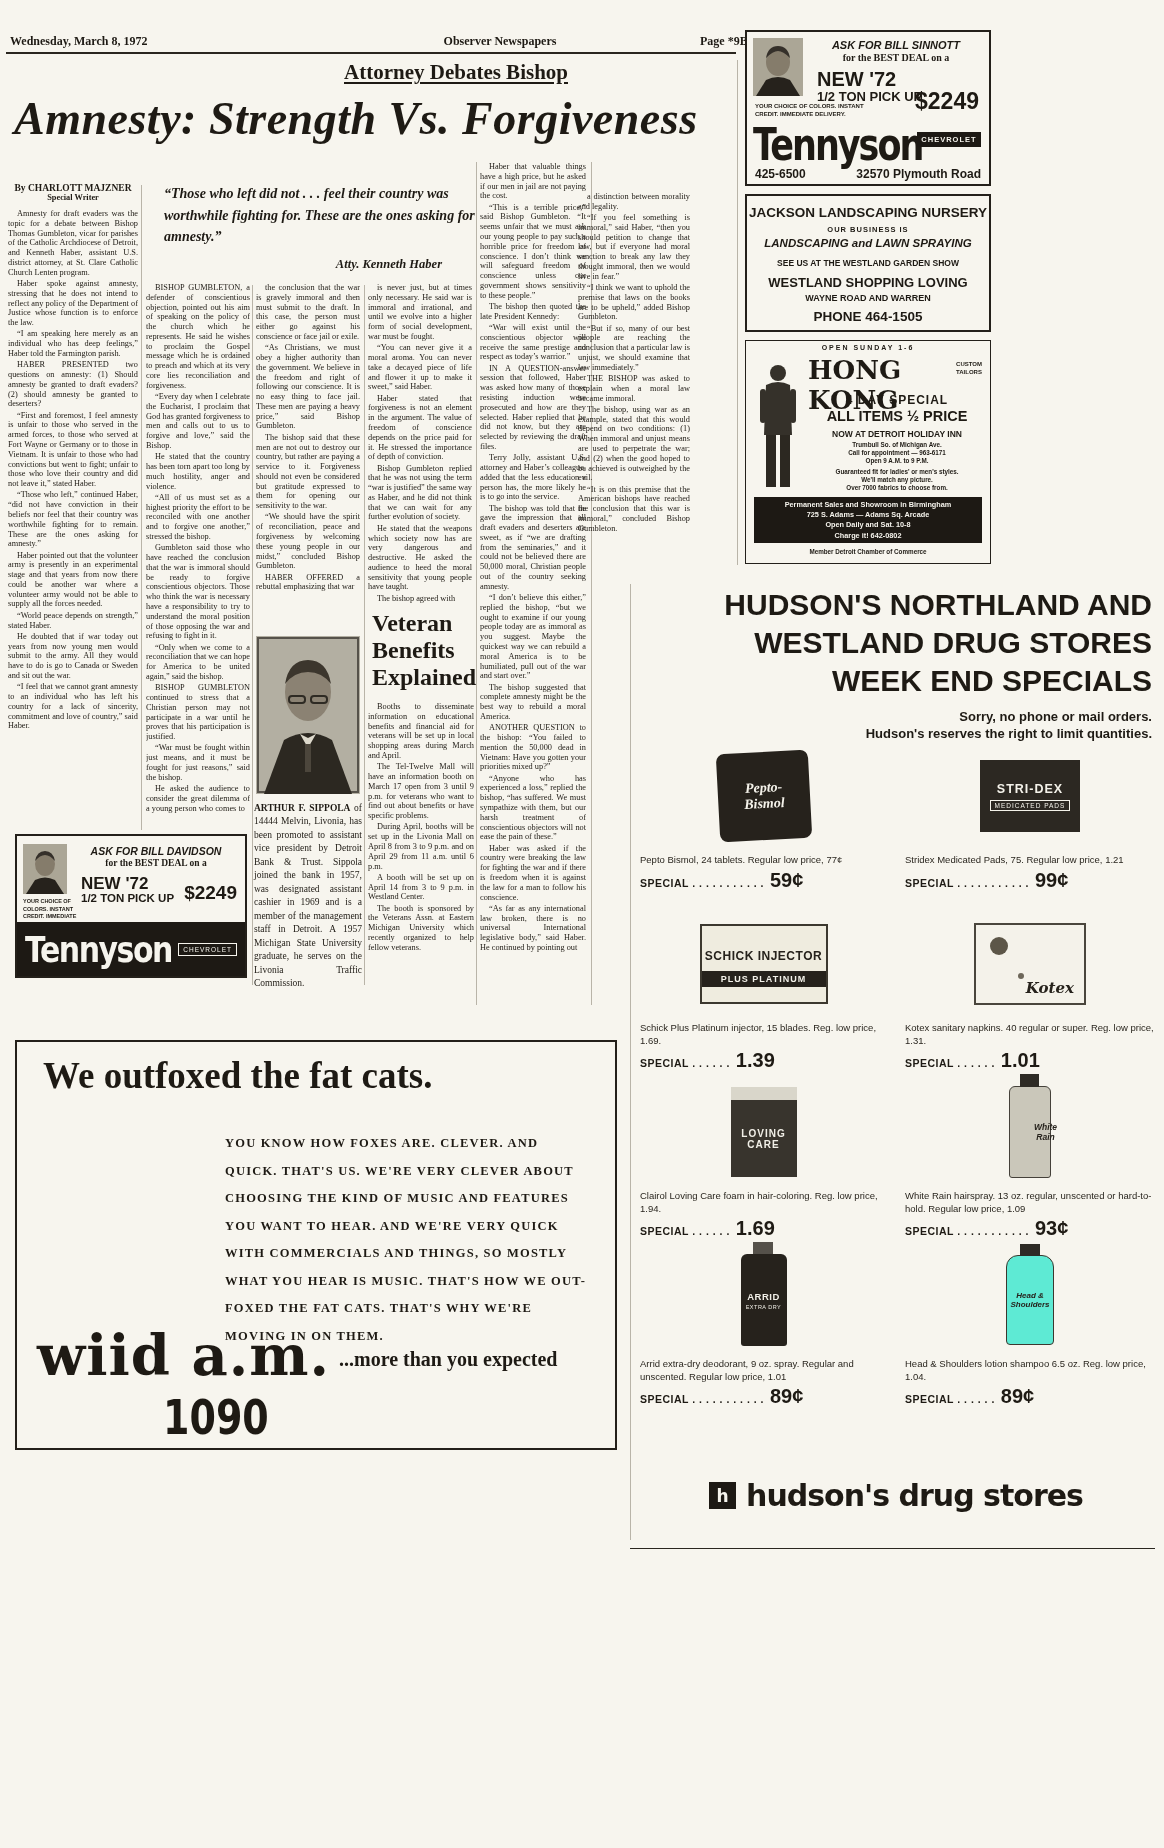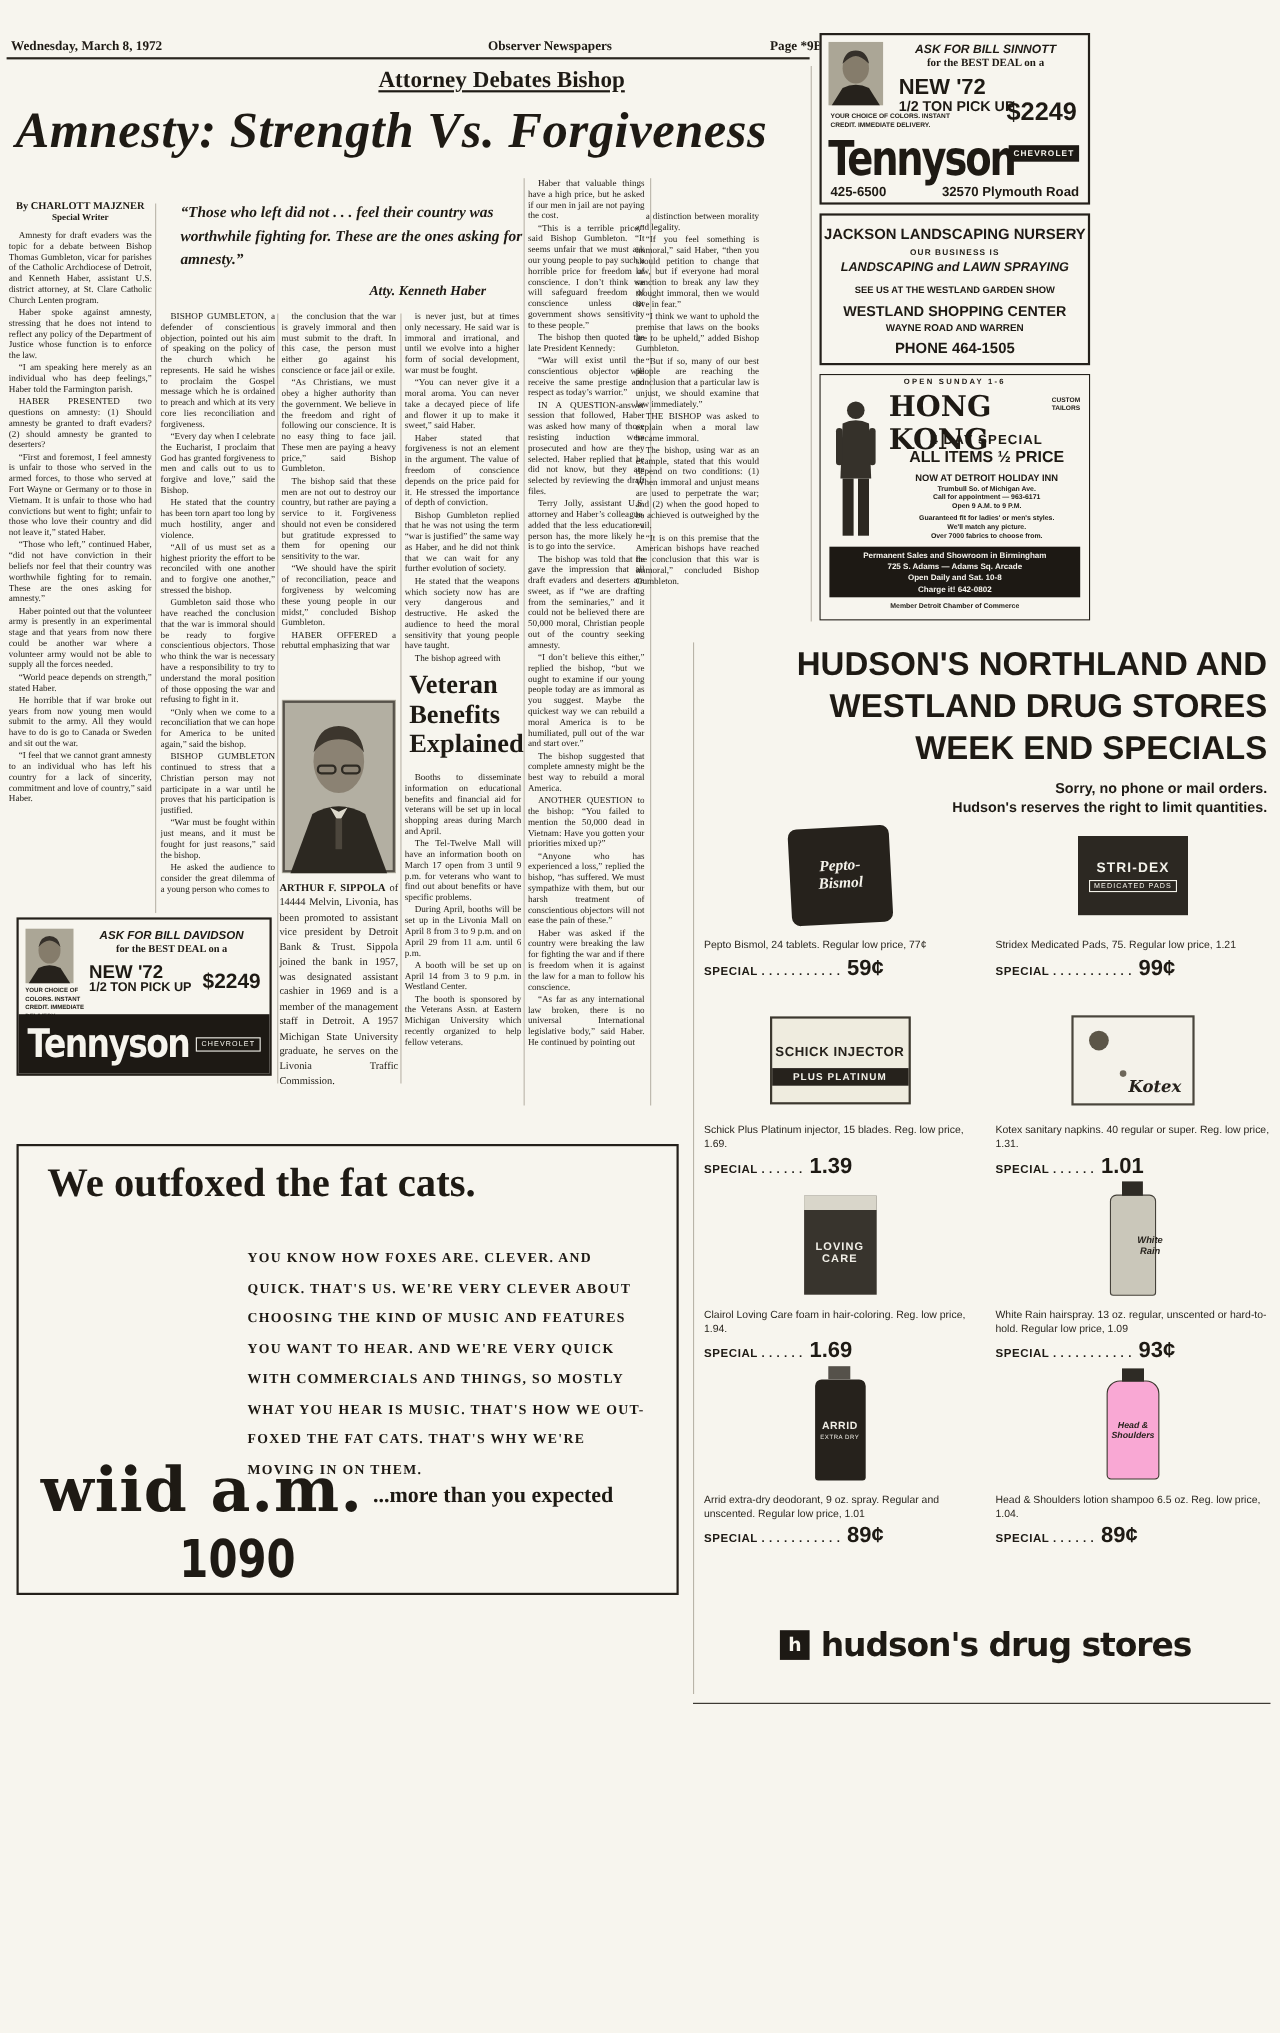--- a/index.html
+++ b/index.html
@@ -109,21 +109,21 @@
   .pkg-kotex .pk1 { position:absolute; right:10px; bottom:6px; font-family:"DejaVu Serif", serif; font-style:italic; font-weight:700; font-size:15px; color:#26221c; }
   .pkg-loving { width:66px; height:90px; background:#38342d; color:#f1efe7; border-top:13px solid #d9d6ca; }
   .pkg-loving span { font-weight:800; font-size:10px; letter-spacing:1px; }
   .pkg-wrain { position:relative; width:42px; height:92px; background:#cac7ba; border:1.5px solid #45413a; border-radius:6px 6px 3px 3px; color:#26221c;padding-left:31px; }
   .pkg-wrain::before { content:""; position:absolute; top:-13px; left:10px; width:19px; height:13px; background:#2e2b25; }
   .pkg-wrain span { font-style:italic; font-weight:700; font-size:8.5px; }
   .pkg-arrid { position:relative; width:46px; height:92px; background:#26221c; color:#f1efe7; border-radius:6px 6px 3px 3px; }
   .pkg-arrid::before { content:""; position:absolute; top:-12px; left:12px; width:20px; height:12px; background:#55514a; }
   .pkg-arrid .pk1 { font-weight:800; font-size:9.5px; letter-spacing:0.5px; }
   .pkg-arrid .pk2 { font-size:5.5px; margin-top:2px; letter-spacing:0.5px; }
-  .pkg-hs { position:relative; width:48px; height:90px; background:#f9a8d4; border:1.5px solid #3c382f; border-radius:12px 12px 4px 4px; color:#26221c; }
+  .pkg-hs { position:relative; width:48px; height:90px; background:#5eead4; border:1.5px solid #3c382f; border-radius:12px 12px 4px 4px; color:#26221c; }
   .pkg-hs::before { content:""; position:absolute; top:-12px; left:13px; width:20px; height:12px; background:#2e2b25; }
   .pkg-hs span { font-style:italic; font-weight:700; font-size:8px; line-height:1.2; }
 
   
   .ad-td { left:15px; top:834px; width:232px; height:144px; }
   .td-photo { position:absolute; left:6px; top:8px; width:44px; height:50px; }
   .td-ask1 { position:absolute; left:52px; top:9px; width:174px; text-align:center; font-size:10.5px; font-weight:700; font-style:italic; font-family:"Liberation Sans", sans-serif; }
   .td-ask2 { position:absolute; left:52px; top:22px; width:174px; text-align:center; font-size:9.5px; font-weight:700; }
   .td-new { position:absolute; left:64px; top:38px; font-size:17px; font-weight:800; font-family:"Liberation Sans", sans-serif; }
   .td-truck { position:absolute; left:64px; top:56px; font-size:11.5px; font-weight:800; font-family:"Liberation Sans", sans-serif; }
@@ -174,21 +174,21 @@
     <div class="byline-sub">Special Writer</div>
     <div>
         <p class="para">Amnesty for draft evaders was the topic for a debate between Bishop Thomas Gumbleton, vicar for parishes of the Catholic Archdiocese of Detroit, and Kenneth Haber, assistant U.S. district attorney, at St. Clare Catholic Church Lenten program.</p>
         <p class="para">Haber spoke against amnesty, stressing that he does not intend to reflect any policy of the Department of Justice whose function is to enforce the law.</p>
         <p class="para">“I am speaking here merely as an individual who has deep feelings,” Haber told the Farmington parish.</p>
         <p class="para">HABER PRESENTED two questions on amnesty: (1) Should amnesty be granted to draft evaders? (2) should amnesty be granted to deserters?</p>
         <p class="para">“First and foremost, I feel amnesty is unfair to those who served in the armed forces, to those who served at Fort Wayne or Germany or to those in Vietnam. It is unfair to those who had convictions but went to fight; unfair to those who love their country and did not leave it,” stated Haber.</p>
         <p class="para">“Those who left,” continued Haber, “did not have conviction in their beliefs nor feel that their country was worthwhile fighting for to remain. These are the ones asking for amnesty.”</p>
         <p class="para">Haber pointed out that the volunteer army is presently in an experimental stage and that years from now there could be another war where a volunteer army would not be able to supply all the forces needed.</p>
         <p class="para">“World peace depends on strength,” stated Haber.</p>
-        <p class="para">He horrible that if war broke out years from now young men would submit to the army. All they would have to do is go to Canada or Sweden and sit out the war.</p>
+        <p class="para">He doubted that if war today out years from now young men would submit to the army. All they would have to do is go to Canada or Sweden and sit out the war.</p>
         <p class="para">“I feel that we cannot grant amnesty to an individual who has left his country for a lack of sincerity, commitment and love of country,” said Haber.</p>
       </div>
   </div>
   <div class="col" style="left:146px; top:283px; width:104px; height:546px;">
       <p class="para">BISHOP GUMBLETON, a defender of conscientious objection, pointed out his aim of speaking on the policy of the church which he represents. He said he wishes to proclaim the Gospel message which he is ordained to preach and which at its very core lies reconciliation and forgiveness.</p>
       <p class="para">“Every day when I celebrate the Eucharist, I proclaim that God has granted forgiveness to men and calls out to us to forgive and love,” said the Bishop.</p>
       <p class="para">He stated that the country has been torn apart too long by much hostility, anger and violence.</p>
       <p class="para">“All of us must set as a highest priority the effort to be reconciled with one another and to forgive one another,” stressed the bishop.</p>
       <p class="para">Gumbleton said those who have reached the conclusion that the war is immoral should be ready to forgive conscientious objectors. Those who think the war is necessary have a responsibility to try to understand the moral position of those opposing the war and refusing to fight in it.</p>
       <p class="para">“Only when we come to a reconciliation that we can hope for America to be united again,” said the bishop.</p>
@@ -288,21 +288,21 @@
       <span>425-6500</span>
       <span>32570 Plymouth Road</span>
     </div>
   </div>
 
   <div class="ad ad-jk">
     <div class="jk-name">JACKSON LANDSCAPING NURSERY</div>
     <div class="jk-l1">OUR BUSINESS IS</div>
     <div class="jk-l2">LANDSCAPING and LAWN SPRAYING</div>
     <div class="jk-l3">SEE US AT THE WESTLAND GARDEN SHOW</div>
-    <div class="jk-l4">WESTLAND SHOPPING CENTER</div>
+    <div class="jk-l4">WESTLAND SHOPPING LOVING</div>
     <div class="jk-l5">WAYNE ROAD AND WARREN</div>
     <div class="jk-phone">PHONE 464-1505</div>
   </div>
 
   <div class="ad ad-hk">
     <div class="hk-open">OPEN SUNDAY 1-6</div>
     <div class="hk-fig">
       <svg width="52" height="134" viewBox="0 0 52 134">
           <circle cx="26" cy="12" r="8" fill="#35312a"></circle>
           <path d="M14 24 Q26 18 38 24 L40 74 L12 74 Z" fill="#35312a"></path>

